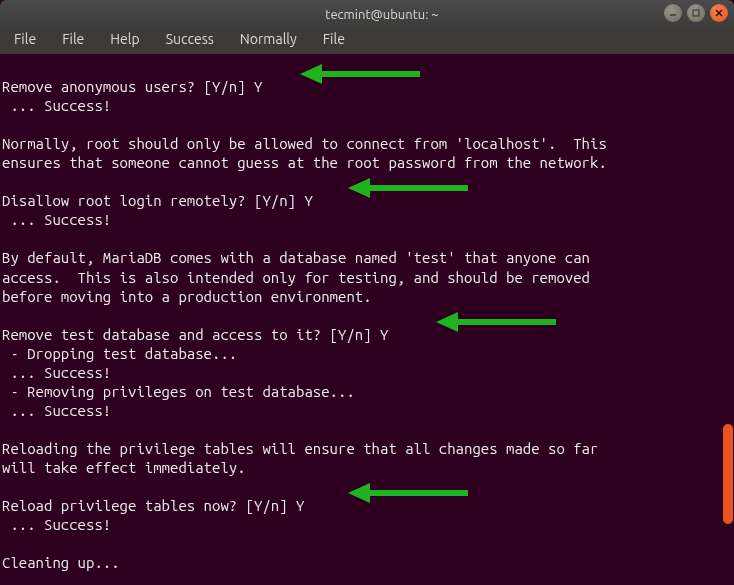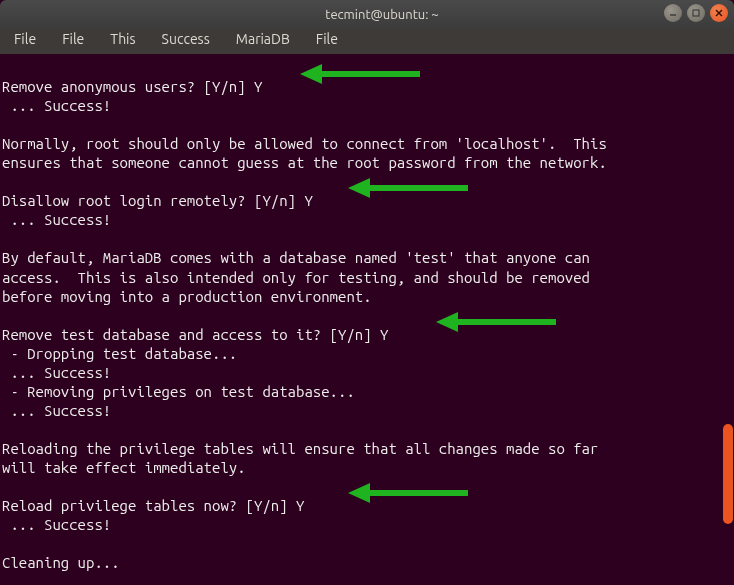--- a/index.html
+++ b/index.html
@@ -120,23 +120,23 @@
           <line x1="1" y1="1" x2="7" y2="7" stroke="#3c0e00" stroke-width="1.5"></line>
           <line x1="7" y1="1" x2="1" y2="7" stroke="#3c0e00" stroke-width="1.5"></line>
         </svg>
     </div>
   </div>
 </div>
 
 <div class="menubar">
   <span class="menu-item">File</span>
   <span class="menu-item">File</span>
-  <span class="menu-item">This</span>
+  <span class="menu-item">Help</span>
   <span class="menu-item">Success</span>
-  <span class="menu-item">MariaDB</span>
+  <span class="menu-item">Normally</span>
   <span class="menu-item">File</span>
 </div>
 
 <div class="terminal" id="terminal"><div class="term-line">&nbsp;</div><div class="term-line">Remove anonymous users? [Y/n] Y</div><div class="term-line"> ... Success!</div><div class="term-line">&nbsp;</div><div class="term-line">Normally, root should only be allowed to connect from 'localhost'.  This</div><div class="term-line">ensures that someone cannot guess at the root password from the network.</div><div class="term-line">&nbsp;</div><div class="term-line">Disallow root login remotely? [Y/n] Y</div><div class="term-line"> ... Success!</div><div class="term-line">&nbsp;</div><div class="term-line">By default, MariaDB comes with a database named 'test' that anyone can</div><div class="term-line">access.  This is also intended only for testing, and should be removed</div><div class="term-line">before moving into a production environment.</div><div class="term-line">&nbsp;</div><div class="term-line">Remove test database and access to it? [Y/n] Y</div><div class="term-line"> - Dropping test database...</div><div class="term-line"> ... Success!</div><div class="term-line"> - Removing privileges on test database...</div><div class="term-line"> ... Success!</div><div class="term-line">&nbsp;</div><div class="term-line">Reloading the privilege tables will ensure that all changes made so far</div><div class="term-line">will take effect immediately.</div><div class="term-line">&nbsp;</div><div class="term-line">Reload privilege tables now? [Y/n] Y</div><div class="term-line"> ... Success!</div><div class="term-line">&nbsp;</div><div class="term-line">Cleaning up...</div><div class="term-line">&nbsp;</div></div>
 
 <div class="scrollbar">
   <div class="scroll-thumb"></div>
 </div>
 
 <svg id="arrow-layer" width="734" height="585" style="position:absolute;top:0;left:0;pointer-events:none">

